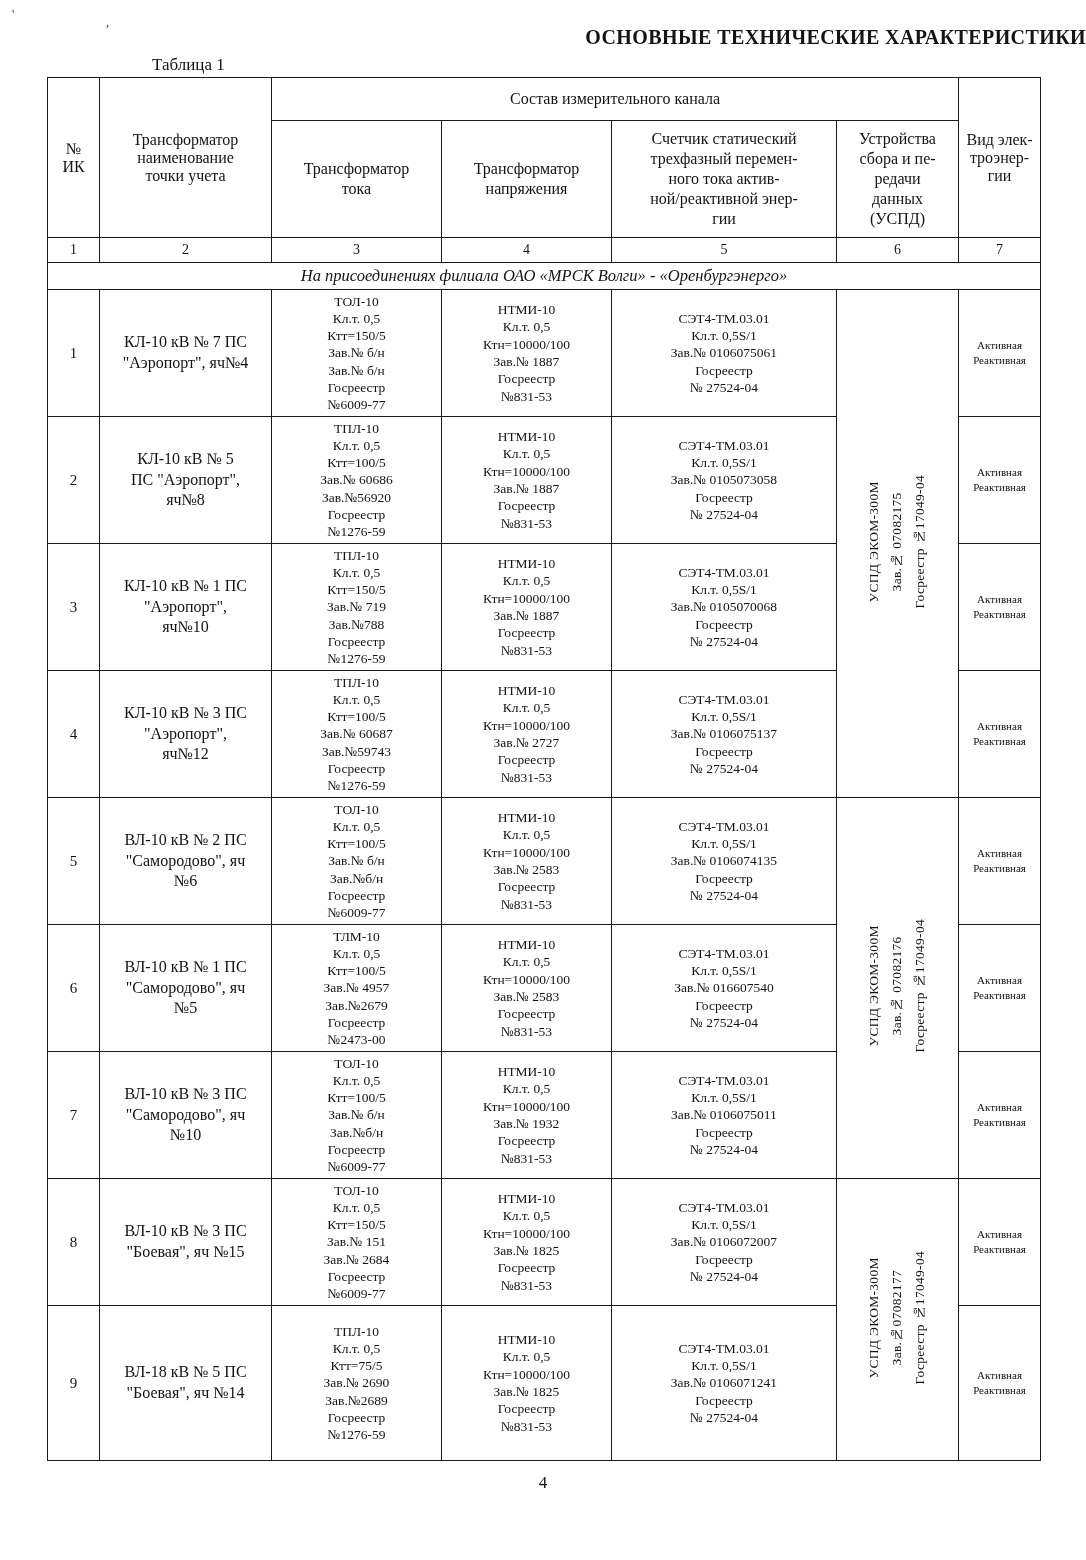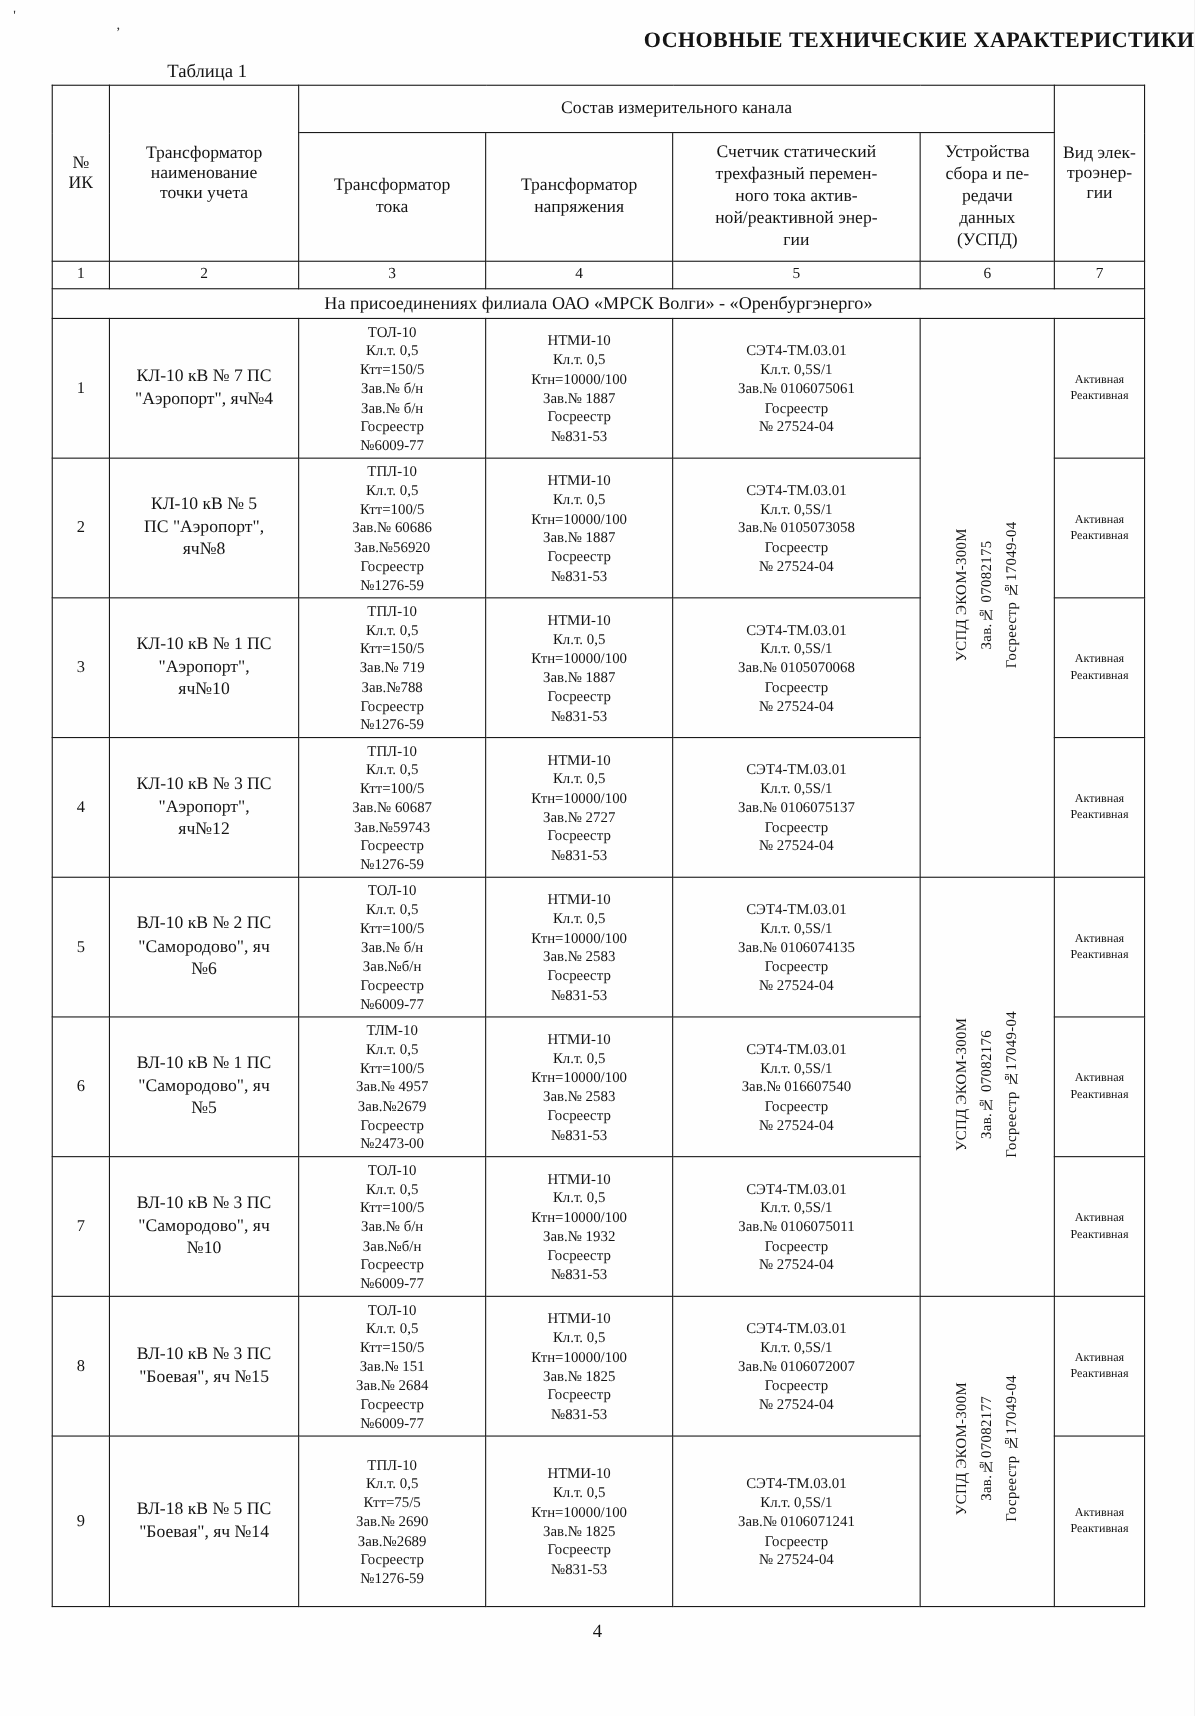--- a/index.html
+++ b/index.html
@@ -49,21 +49,21 @@
     padding: 2px 3px;
     vertical-align: middle;
     text-align: center;
     font-weight: normal;
     overflow: hidden;
   }
   .ml { white-space: pre-line; }
   tr.h-top th { height: 38px; font-size: 16px; text-align: center; }
   tr.h-sub th { height: 112px; font-size: 16px; line-height: 1.25; }
   tr.h-num td { height: 20px; font-size: 14px; }
-  tr.h-section td { height: 22px; font-size: 16.5px; }
+  tr.h-section td { height: 22px; font-size: 16.5px; font-style: italic; }
   td.c-num { font-size: 15px; }
   td.c-point { font-size: 16px; line-height: 1.3; margin-top: 34px; }
   td.c-detail { font-size: 13.5px; line-height: 1.28; }
   td.c-energy { font-size: 11px; line-height: 1.4; }
   tr.data-row td { height: 122px; }
   tr.data-row.tall td { height: 150px; }
   td.c-uspd { vertical-align: middle; text-align: center; }
   .vtext {
     display: inline-block;
     writing-mode: vertical-rl;

